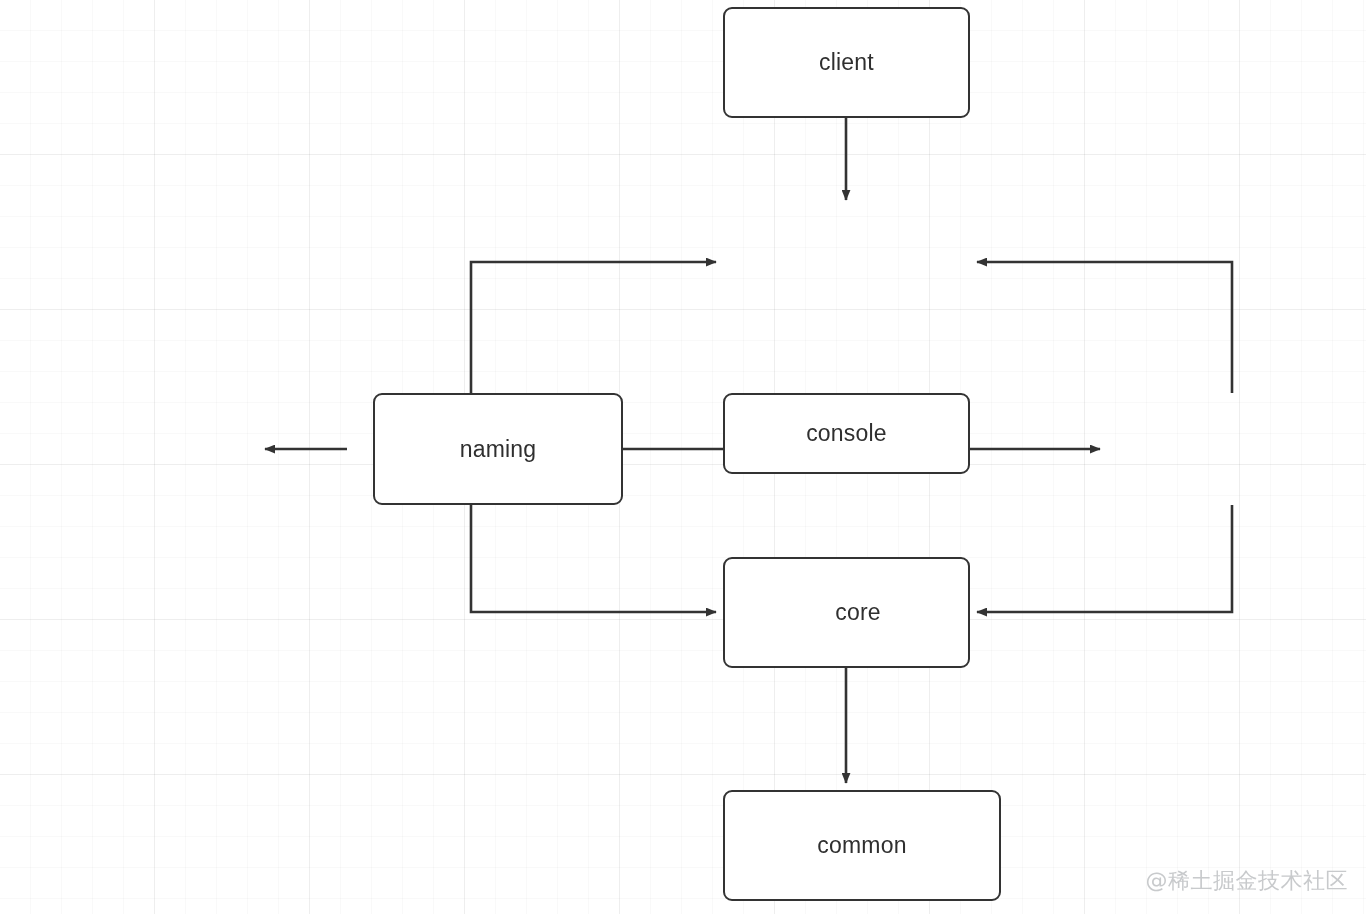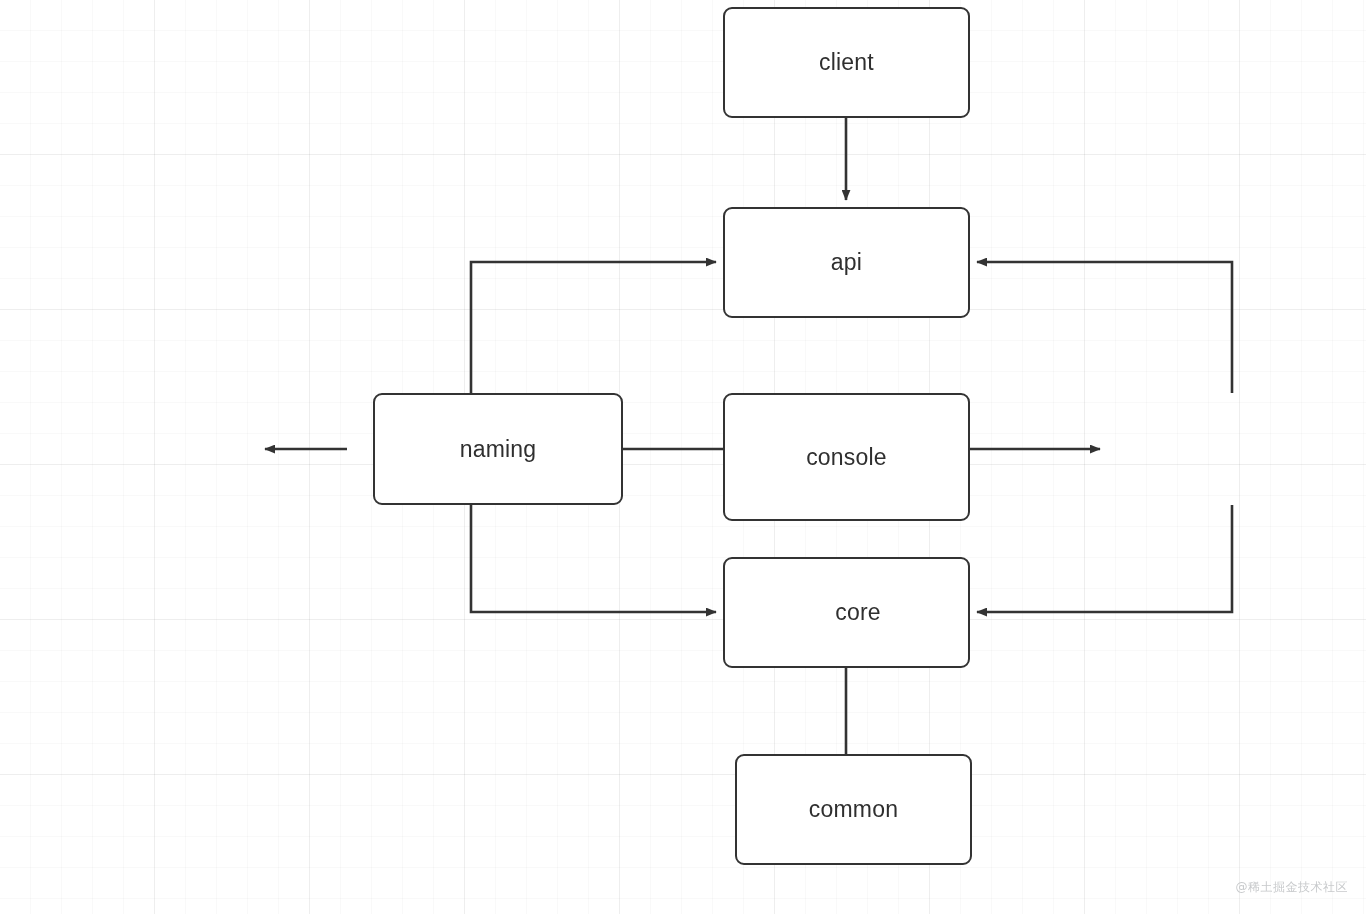--- a/index.html
+++ b/index.html
@@ -53,21 +53,21 @@
     color: #2f2f2f;
     letter-spacing: 0.2px;
     line-height: 1;
     user-select: none;
   }
   #watermark {
     position: absolute;
     right: 18px;
     bottom: 18px;
     font-family: "DejaVu Sans", "Liberation Sans", sans-serif;
-    font-size: 12px;
+    font-size: 22px;
     color: #c8cacc;
     letter-spacing: 0.5px;
     z-index: 4;
     user-select: none;
   }
 </style>
 </head>
 <body>
 
 <div id="canvas">
@@ -95,37 +95,34 @@
 
     <path d="M1232,505 L1232,612 L977,612" fill="none" stroke="#333333" stroke-width="2.6" stroke-linejoin="miter" marker-end="url(#arrowhead)"></path>
 
     <path d="M846,668 L846,783" fill="none" stroke="#333333" stroke-width="2.6" marker-end="url(#arrowhead)"></path>
   </svg>
 
   <div class="node" style="left:723px; top:7px; width:247px; height:111px;">
     <span class="node-label">client</span>
   </div>
 
-  <div class="node" style="left:723px; top:207px; width:247px; height:111px;">
-    <span class="node-label">api</span>
-  </div>
 
 
   <div class="node" style="left:329px; top:393px; width:250px; height:112px;margin-left:44px;">
     <span class="node-label">naming</span>
   </div>
 
-  <div class="node" style="left:723px; top:393px; width:247px; height:128px;">
+  <div class="node" style="left:723px; top:393px; width:247px; height:81px;">
     <span class="node-label">console</span>
   </div>
 
 
   <div class="node" style="left:723px; top:557px; width:247px; height:111px;padding-left:23px;">
     <span class="node-label">core</span>
   </div>
 
-  <div class="node" style="left:723px; top:754px; width:237px; height:111px;margin-left:12px;">
+  <div class="node" style="left:723px; top:790px; width:278px; height:111px;">
     <span class="node-label">common</span>
   </div>
 
   <div id="watermark">@稀土掘金技术社区</div>
 
 </div>
 
 </body></html>

